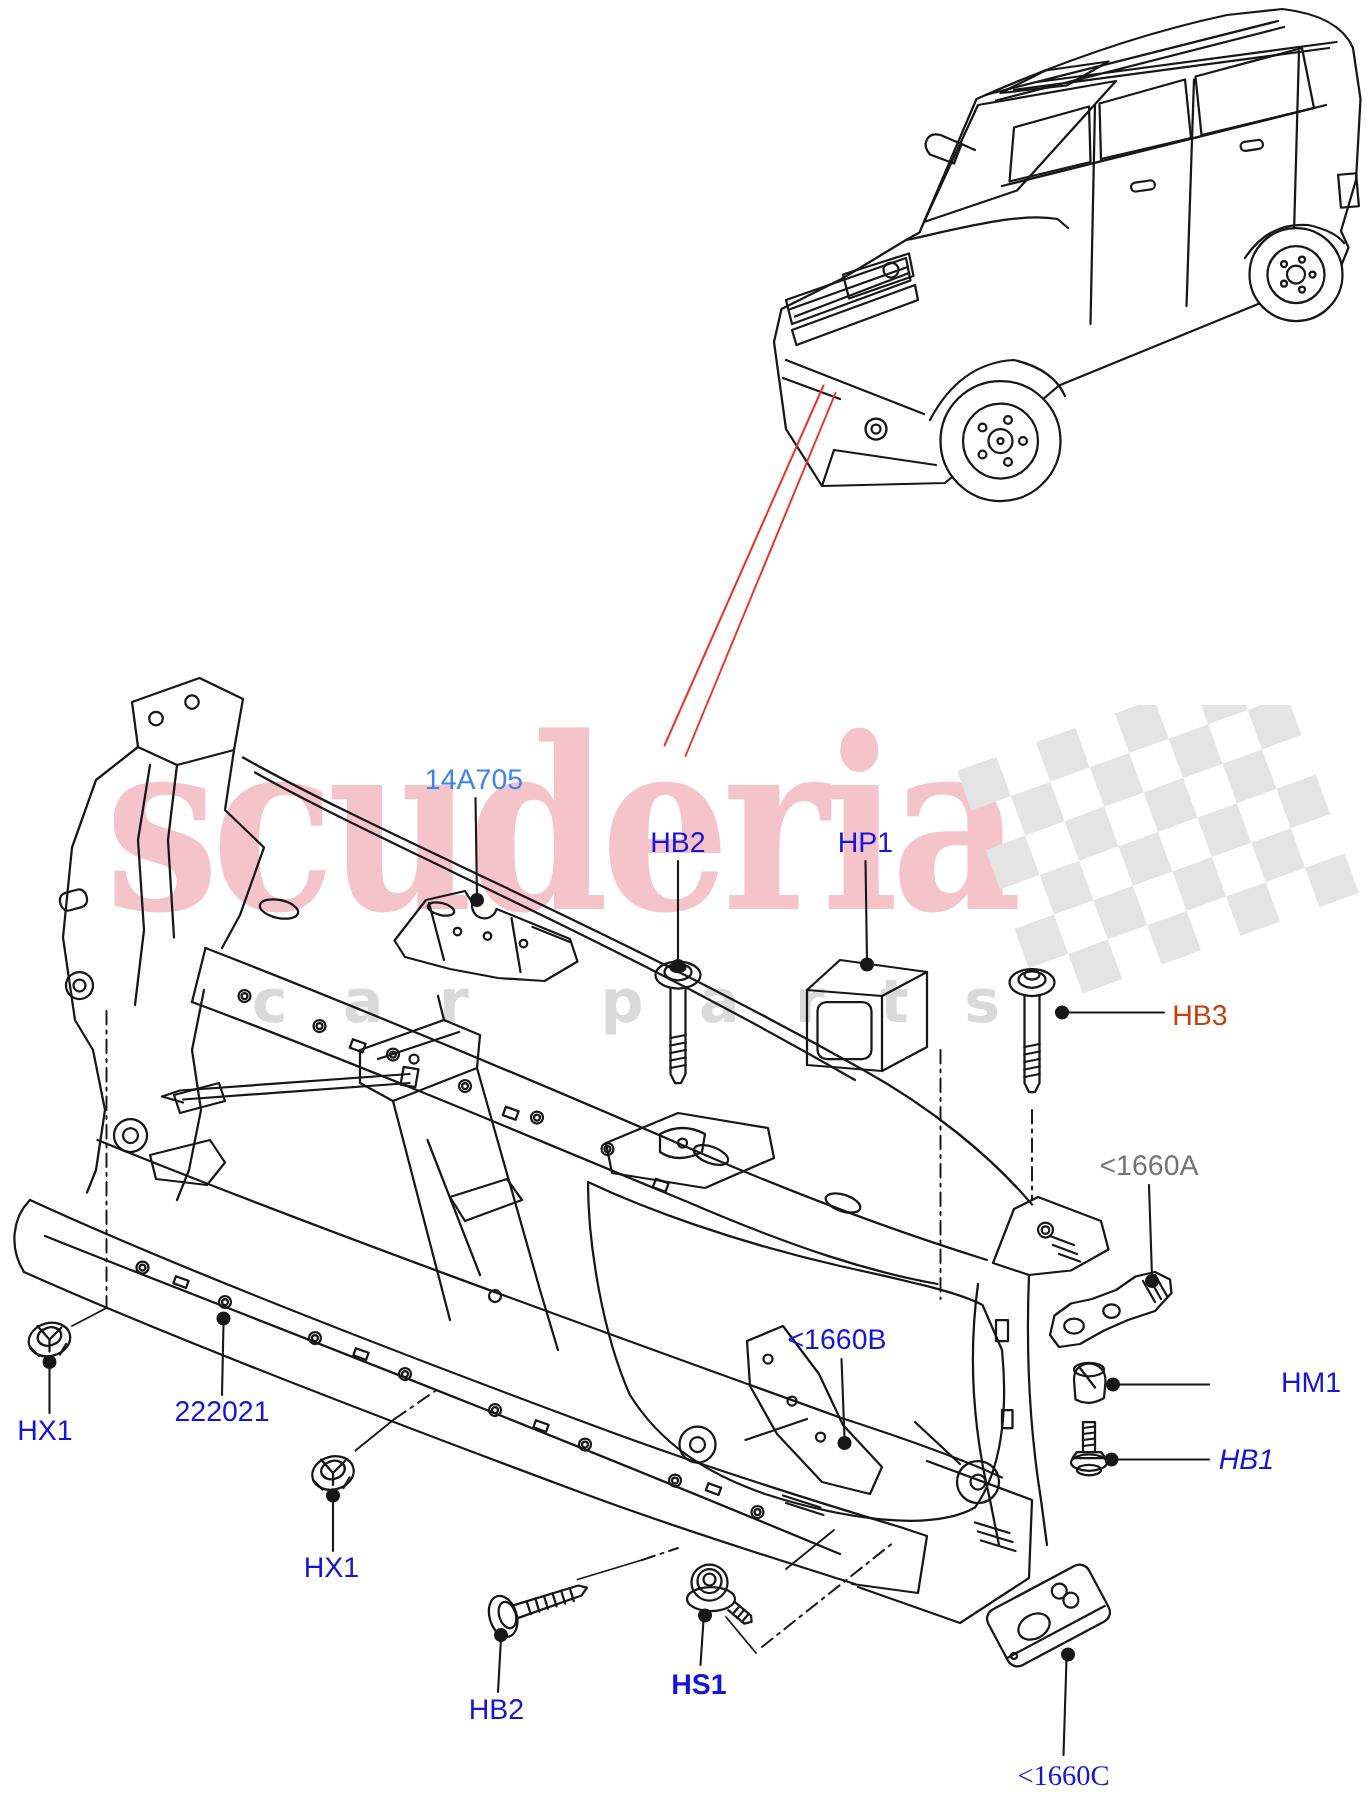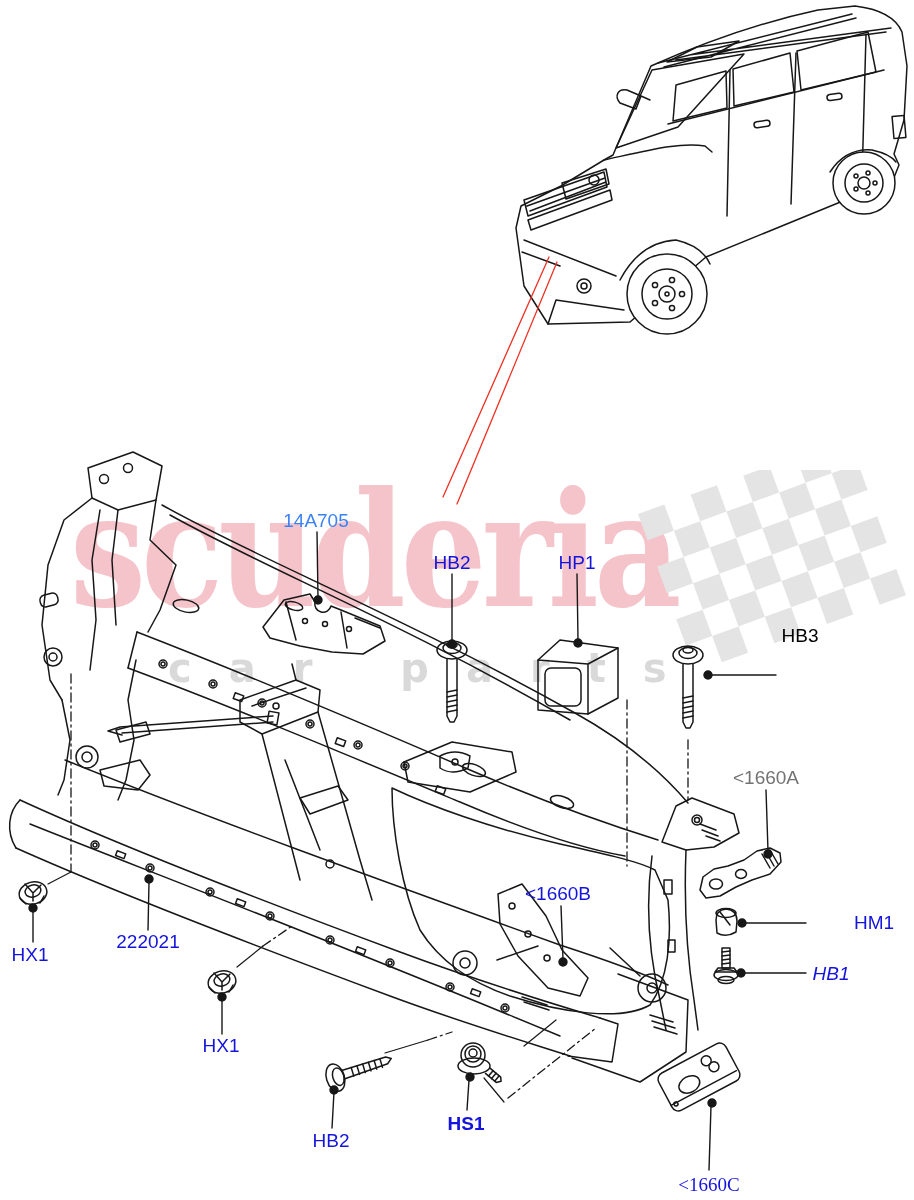--- a/index.html
+++ b/index.html
@@ -392,21 +392,21 @@
           <circle cx="470" cy="1077" r="4" fill="#171717"></circle>
         <path d="M 711 1106 L 709 1170"></path>
           <circle cx="712" cy="1103" r="4" fill="#171717"></circle>
       </g>
     </g>
   </svg>
 
   <div class="part-label" style="left: 316px; top: 521px; color: #3b82f6;">14A705</div>
   <div class="part-label" style="left: 452px; top: 563px; color: rgb(20, 20, 221);">HB2</div>
   <div class="part-label" style="left: 577px; top: 563px; color: rgb(20, 20, 221);">HP1</div>
-  <div class="part-label" style="left: 800px; top: 636px; color: #000000;">HB3</div>
+  <div class="part-label" style="left: 800px; top: 678px; color: #c2410c;">HB3</div>
   <div class="part-label" style="left: 766px; top: 778px; color: #737373;">&lt;1660A</div>
   <div class="part-label" style="left: 558px; top: 894px; color: rgb(20, 20, 221);">&lt;1660B</div>
   <div class="part-label" style="left: 831px; top: 923px; color: rgb(20, 20, 221); margin-left: 43px;">HM1</div>
   <div class="part-label" style="left: 831px; top: 974px; color: rgb(20, 20, 221); font-style: italic;">HB1</div>
   <div class="part-label" style="left: 30px; top: 955px; color: rgb(20, 20, 221);">HX1</div>
   <div class="part-label" style="left: 148px; top: 942px; color: rgb(20, 20, 221);">222021</div>
   <div class="part-label" style="left: 221px; top: 1046px; color: rgb(20, 20, 221);">HX1</div>
   <div class="part-label" style="left: 331px; top: 1141px; color: rgb(20, 20, 221);">HB2</div>
   <div class="part-label" style="left: 466px; top: 1124px; color: rgb(20, 20, 221); font-weight: bold;">HS1</div>
   <div class="part-label" style="left: 709px; top: 1185px; color: rgb(20, 20, 221); font-family: Liberation Serif, serif;">&lt;1660C</div>

